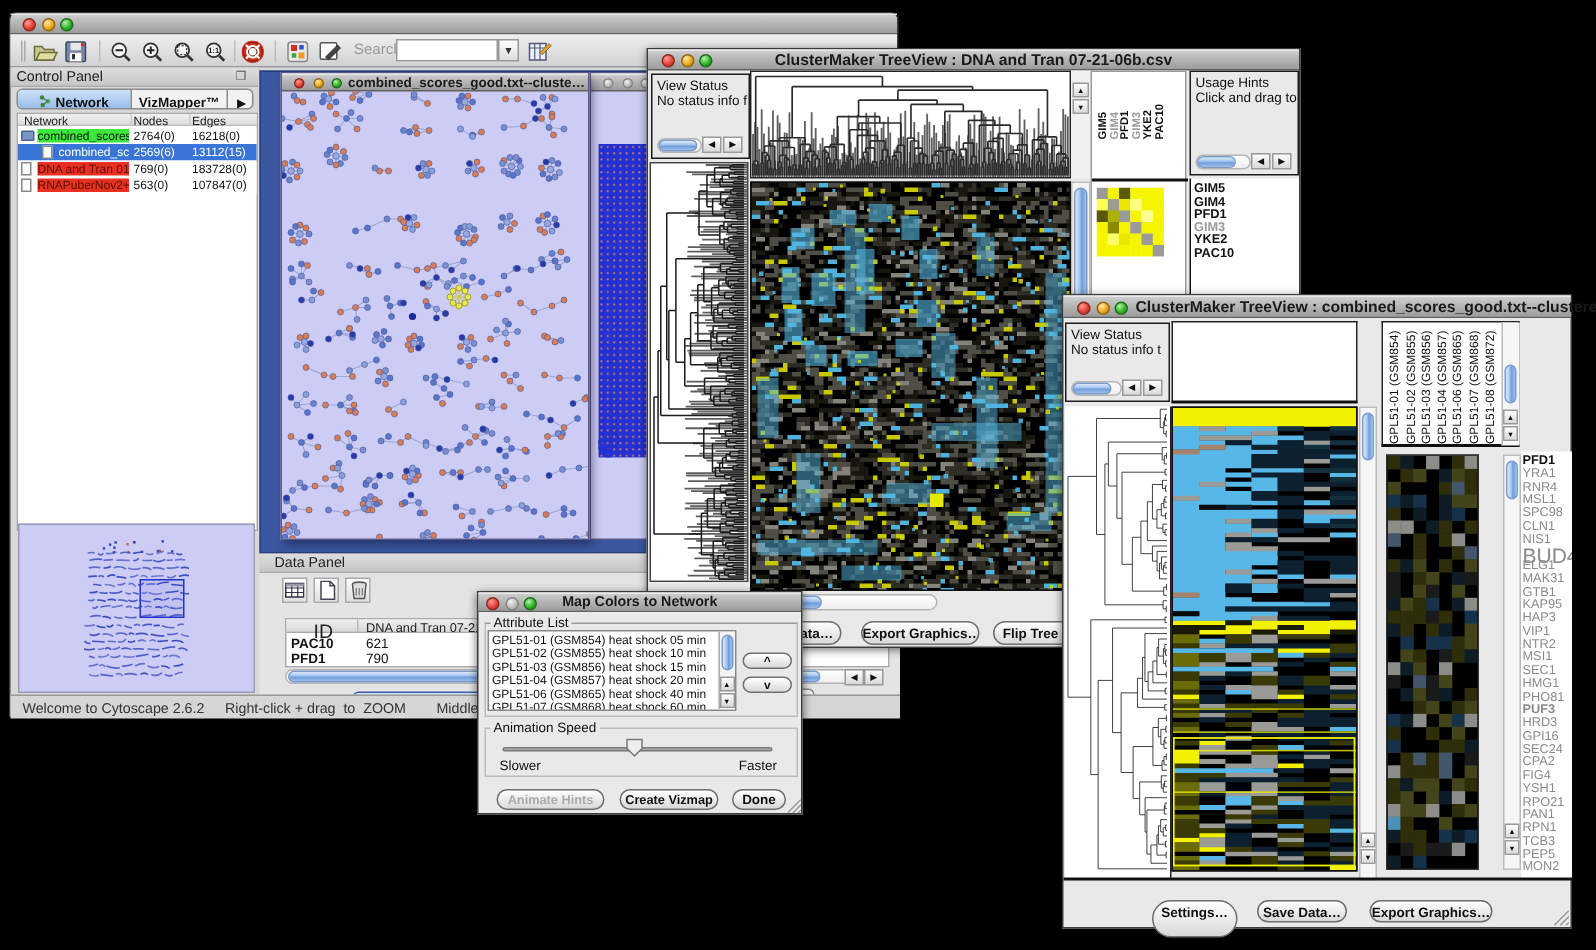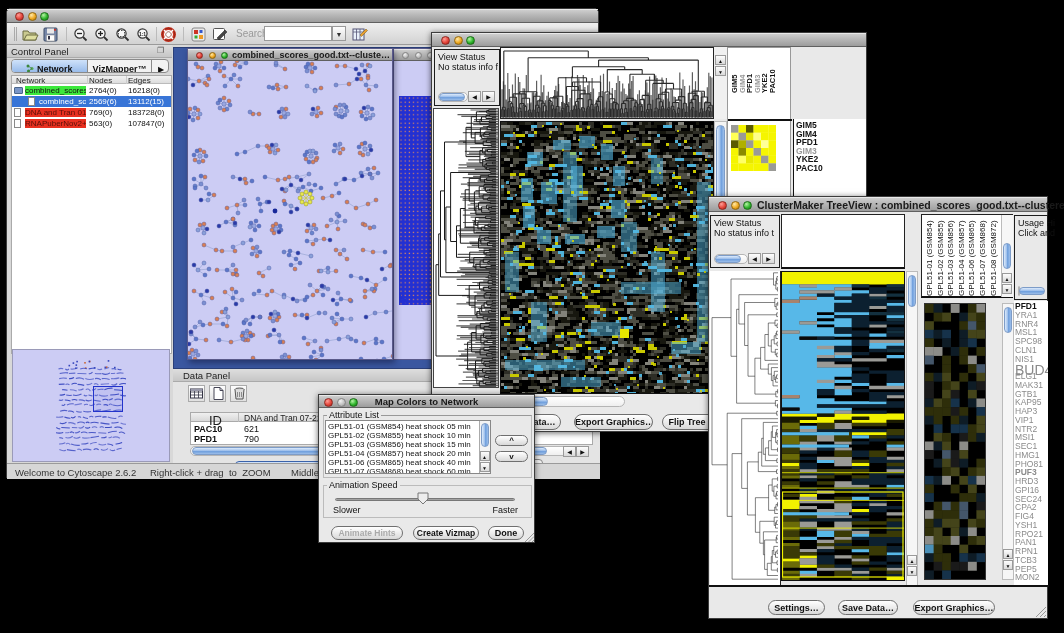--- a/index.html
+++ b/index.html
@@ -1001,20 +1001,21 @@
         <circle cx="122" cy="133" r="2" fill="#e8e84a" stroke="#909020" stroke-width="0.5"></circle>
         <circle cx="87" cy="150" r="2.4" fill="#18289a"></circle>
       </svg>
     </div>
   </div>
 <div class="win" style="left:431px;top:32px;width:436px;height:400px">
     <div class="tbar" style="height:14px"></div>
     <div class="tl r" style="left:9.0px;top:3px;width:9.0px;height:9.0px"></div>
     <div class="tl y" style="left:21.5px;top:3px;width:9.0px;height:9.0px"></div>
     <div class="tl g" style="left:34.0px;top:3px;width:9.0px;height:9.0px"></div>
+    <div class="ttl" style="top:1px;font-size:10.5px">ClusterMaker TreeView : DNA and Tran 07-21-06b.csv</div>
     <div class="box" style="left:2px;top:16px;width:66px;height:57px;background:#e9e9e9">
       <span class="lbl" style="left:3px;top:2px;font-size:9px;color:#111">View Status</span>
       <span class="lbl" style="left:3px;top:12px;font-size:9px;color:#111">No status info f</span>
       <div class="sbtrack" style="left:3px;bottom:3px;width:30px;height:10px;border-radius:5px"></div>
       <div class="sbthumbH" style="left:4px;bottom:4px;width:26px;height:8px"></div>
       <div class="arrbtn" style="right:18px;bottom:3px;width:13px;height:11px;font-size:6px;line-height:11px">◀</div>
       <div class="arrbtn" style="right:4px;bottom:3px;width:13px;height:11px;font-size:6px;line-height:11px">▶</div>
     </div>
     <div class="abs" style="left:68px;top:14px;width:214px;height:72px;border:1px solid #222;background:#fff;overflow:hidden">
       <svg class="abs" style="" width="212" height="70" viewBox="0 0 212 70">
@@ -1233,20 +1234,28 @@
         <rect x="30.0" y="30.7" width="7.7" height="7.9" fill="#9a9a96"></rect>
         <rect x="37.5" y="30.7" width="7.7" height="7.9" fill="#f5f500"></rect>
         <rect x="0.0" y="38.3" width="7.7" height="7.9" fill="#f5f500"></rect>
         <rect x="7.5" y="38.3" width="7.7" height="7.9" fill="#f5f500"></rect>
         <rect x="15.0" y="38.3" width="7.7" height="7.9" fill="#f5f500"></rect>
         <rect x="22.5" y="38.3" width="7.7" height="7.9" fill="#f5f500"></rect>
         <rect x="30.0" y="38.3" width="7.7" height="7.9" fill="#f5f500"></rect>
         <rect x="37.5" y="38.3" width="7.7" height="7.9" fill="#9a9a96"></rect>
       </svg>
     </div>
+    <div class="box" style="left:361px;top:14px;width:73px;height:70px;background:#e9e9e9">
+      <span class="lbl" style="left:3px;top:2px;font-size:9px;color:#111">Usage Hints</span>
+      <span class="lbl" style="left:3px;top:12px;font-size:9px;color:#111">Click and drag to</span>
+      <div class="sbtrack" style="left:3px;bottom:3px;width:37px;height:10px;border-radius:5px"></div>
+      <div class="sbthumbH" style="left:4px;bottom:4px;width:26px;height:8px"></div>
+      <div class="arrbtn" style="right:18px;bottom:3px;width:13px;height:11px;font-size:6px;line-height:11px">◀</div>
+      <div class="arrbtn" style="right:4px;bottom:3px;width:13px;height:11px;font-size:6px;line-height:11px">▶</div>
+    </div>
     <div class="abs" style="left:361px;top:86px;width:73px;height:275px;background:#fff;border-left:1px solid #111">
       <span class="lbl" style="left:2px;top:1.0px;font-size:8.5px;font-weight:bold;color:#111">GIM5</span>
       <span class="lbl" style="left:2px;top:9.6px;font-size:8.5px;font-weight:bold;color:#111">GIM4</span>
       <span class="lbl" style="left:2px;top:18.2px;font-size:8.5px;font-weight:bold;color:#111">PFD1</span>
       <span class="lbl" style="left:2px;top:26.799999999999997px;font-size:8.5px;font-weight:bold;color:#999">GIM3</span>
       <span class="lbl" style="left:2px;top:35.4px;font-size:8.5px;font-weight:bold;color:#111">YKE2</span>
       <span class="lbl" style="left:2px;top:44.0px;font-size:8.5px;font-weight:bold;color:#111">PAC10</span>
     </div>
     <div class="sbtrack" style="left:69px;top:363px;width:124px;height:11px"></div>
     <div class="sbthumbH" style="left:77px;top:364px;width:39px;height:9px"></div>
@@ -1503,28 +1512,22 @@
       <span class="lbl" style="left:1px;top:201.2px;font-size:8.5px;font-weight:normal;color:#8a8a8a">CPA2</span>
       <span class="lbl" style="left:1px;top:210.0px;font-size:8.5px;font-weight:normal;color:#8a8a8a">FIG4</span>
       <span class="lbl" style="left:1px;top:218.8px;font-size:8.5px;font-weight:normal;color:#8a8a8a">YSH1</span>
       <span class="lbl" style="left:1px;top:227.5px;font-size:8.5px;font-weight:normal;color:#8a8a8a">RPO21</span>
       <span class="lbl" style="left:1px;top:236.2px;font-size:8.5px;font-weight:normal;color:#8a8a8a">PAN1</span>
       <span class="lbl" style="left:1px;top:245.0px;font-size:8.5px;font-weight:normal;color:#8a8a8a">RPN1</span>
       <span class="lbl" style="left:1px;top:253.8px;font-size:8.5px;font-weight:normal;color:#8a8a8a">TCB3</span>
       <span class="lbl" style="left:1px;top:262.5px;font-size:8.5px;font-weight:normal;color:#8a8a8a">PEP5</span>
       <span class="lbl" style="left:1px;top:271.2px;font-size:8.5px;font-weight:normal;color:#8a8a8a">MON2</span>
     </div>
-    <div class="box" style="left:305px;top:18px;width:34px;height:85px;background:#e9e9e9">
-      <span class="lbl" style="left:3px;top:2px;font-size:9px;color:#111">Usage Hi</span>
-      <span class="lbl" style="left:3px;top:12px;font-size:9px;color:#111">Click and</span>
-      <div class="sbtrack" style="left:3px;bottom:3px;width:-2px;height:10px;border-radius:5px"></div>
-      <div class="sbthumbH" style="left:4px;bottom:4px;width:26px;height:8px"></div>
-    </div>
     <div class="abs" style="left:0;top:388px;width:340px;height:2px;background:#111"></div>
-    <div class="pill" style="left:59px;top:403px;width:57px;height:15px;font-size:9px;line-height:14px">Settings…</div>
+    <div class="pill" style="left:59px;top:403px;width:57px;height:25px;font-size:9px;line-height:14px">Settings…</div>
     <div class="pill" style="left:129px;top:403px;width:60px;height:15px;font-size:9px;line-height:14px">Save Data…</div>
     <div class="pill" style="left:204px;top:403px;width:82px;height:15px;font-size:9px;line-height:14px">Export Graphics…</div>
     <svg class="abs" style="right:1px;bottom:1px" width="10" height="10">
       <path d="M10 0 L0 10 M10 4 L4 10 M10 8 L8 10" stroke="#999" stroke-width="1"></path>
     </svg>
   </div>
 <div class="win" style="left:318px;top:394px;width:217px;height:149px;background:#e9e9e9">
     <div class="tbar" style="height:13px"></div>
     <div class="tl r" style="left:5.0px;top:2.5px;width:9.0px;height:9.0px"></div>
     <div class="tl i" style="left:17.5px;top:2.5px;width:9.0px;height:9.0px"></div>

